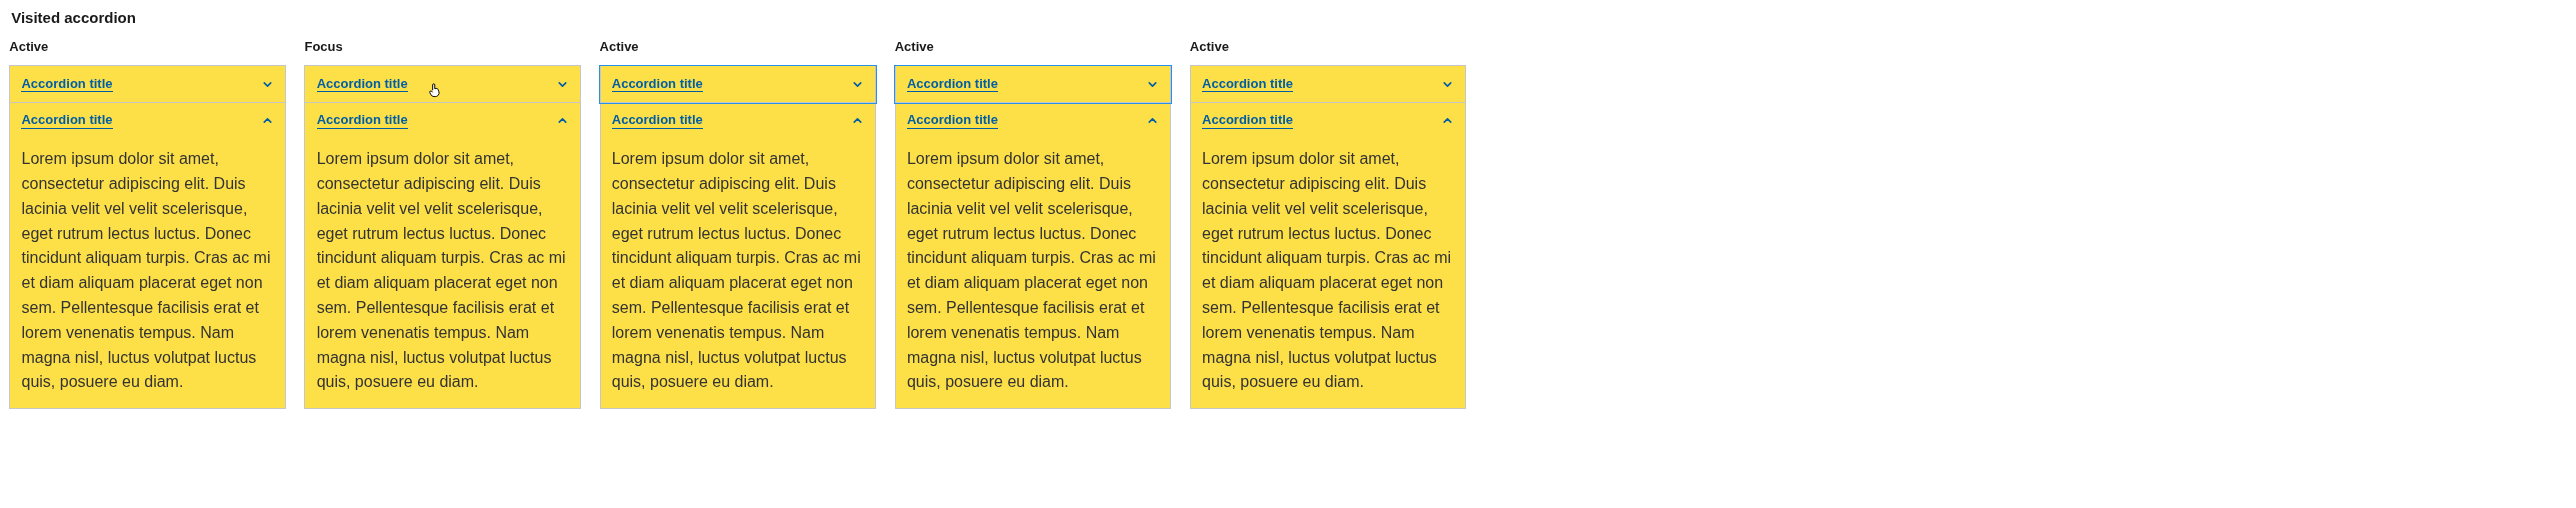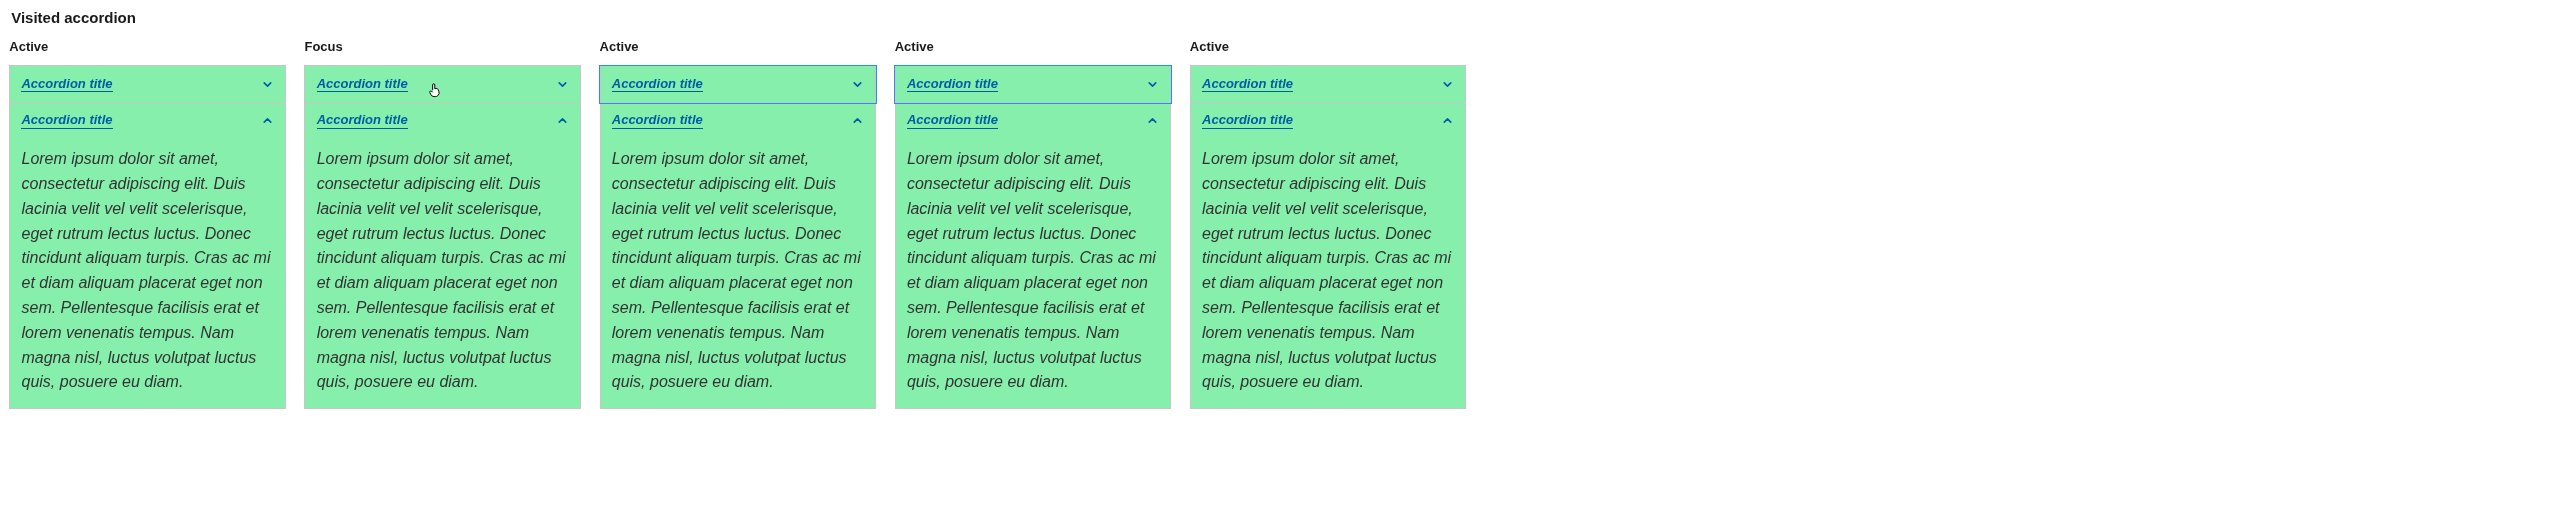--- a/index.html
+++ b/index.html
@@ -23,23 +23,22 @@
     min-width: 0;
   }
   .state-label {
     font-size: 13px;
     font-weight: 600;
     margin-bottom: 11.2px;
   }
 
   .accordion {
     border: 0.9px solid #c6c6c6;
-    background: #86efac;
+    background: #fde047;
     width: 100%;
-    font-style: italic;
   }
   .accordion + .accordion { border-top: none; }
 
   
   .acc-header {
     display: flex;
     align-items: center;
     justify-content: space-between;
     padding: 9.3px 11.2px;
     cursor: pointer;

